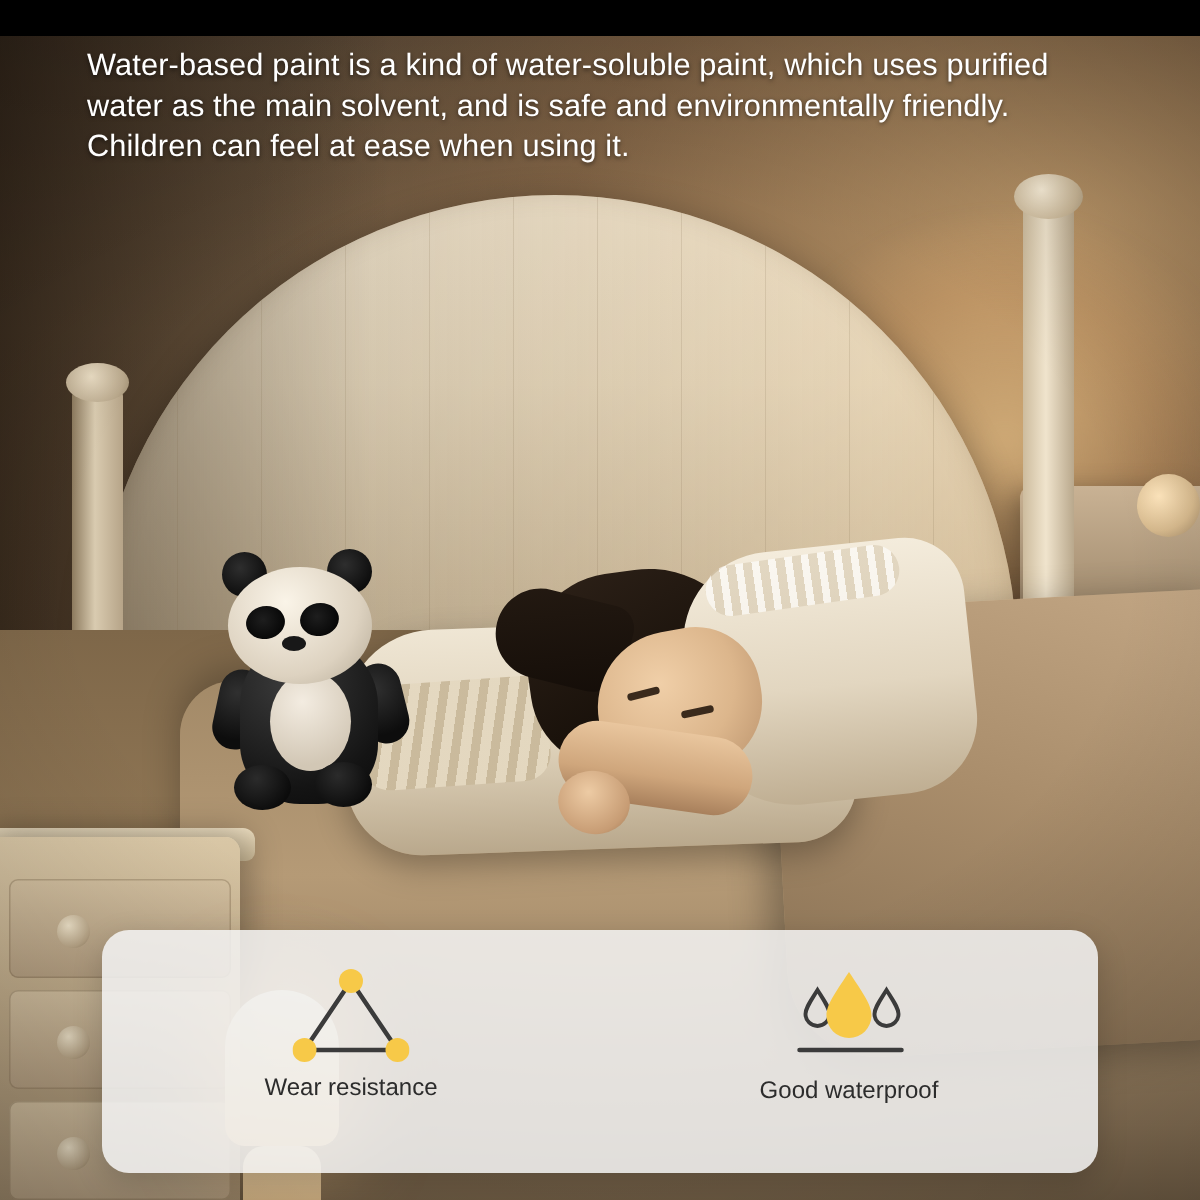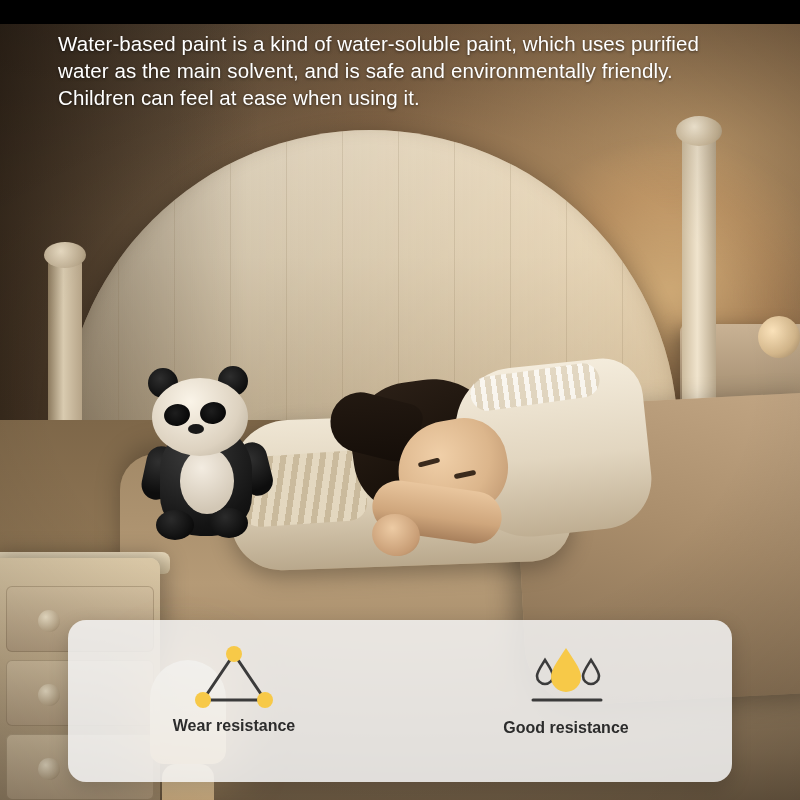--- a/index.html
+++ b/index.html
@@ -378,21 +378,20 @@
     align-items: center;
     justify-content: center;
   }
   .feature .label {
     margin-top: 6px;
     font-size: 16px;
     color: #2c2c2c;
     text-align: left;
     line-height: 20px;
     max-width: 150px;
-    font-weight: bold;
   }
   .feature.f1 .label { margin-top: 4px; }
 </style>
 </head>
 <body>
 
 <div class="stage">
 
   <div class="scene">
     <div class="wall"></div>
@@ -477,18 +476,18 @@
 
     <div class="feature f2">
       <div class="icon">
         <svg width="86" height="66" viewBox="0 0 86 66" aria-hidden="true">
           <path d="M22 16 C27 24 30 28 30 32 a8 8 0 0 1 -16 0 c0 -4 3 -8 8 -16 z" fill="none" stroke="#3b3b3b" stroke-width="2.6"></path>
           <path d="M43 4 C53 19 58 26 58 33 a15 15 0 0 1 -30 0 c0 -7 5 -14 15 -29 z" fill="#f7c948"></path>
           <path d="M68 16 C73 24 76 28 76 32 a8 8 0 0 1 -16 0 c0 -4 3 -8 8 -16 z" fill="none" stroke="#3b3b3b" stroke-width="2.6"></path>
           <line x1="10" y1="56" x2="78" y2="56" stroke="#3b3b3b" stroke-width="3" stroke-linecap="round"></line>
         </svg>
       </div>
-      <div class="label">Good resistance</div>
+      <div class="label">Good waterproof</div>
     </div>
 
 
   </div>
 </div>
 
 </body></html>

